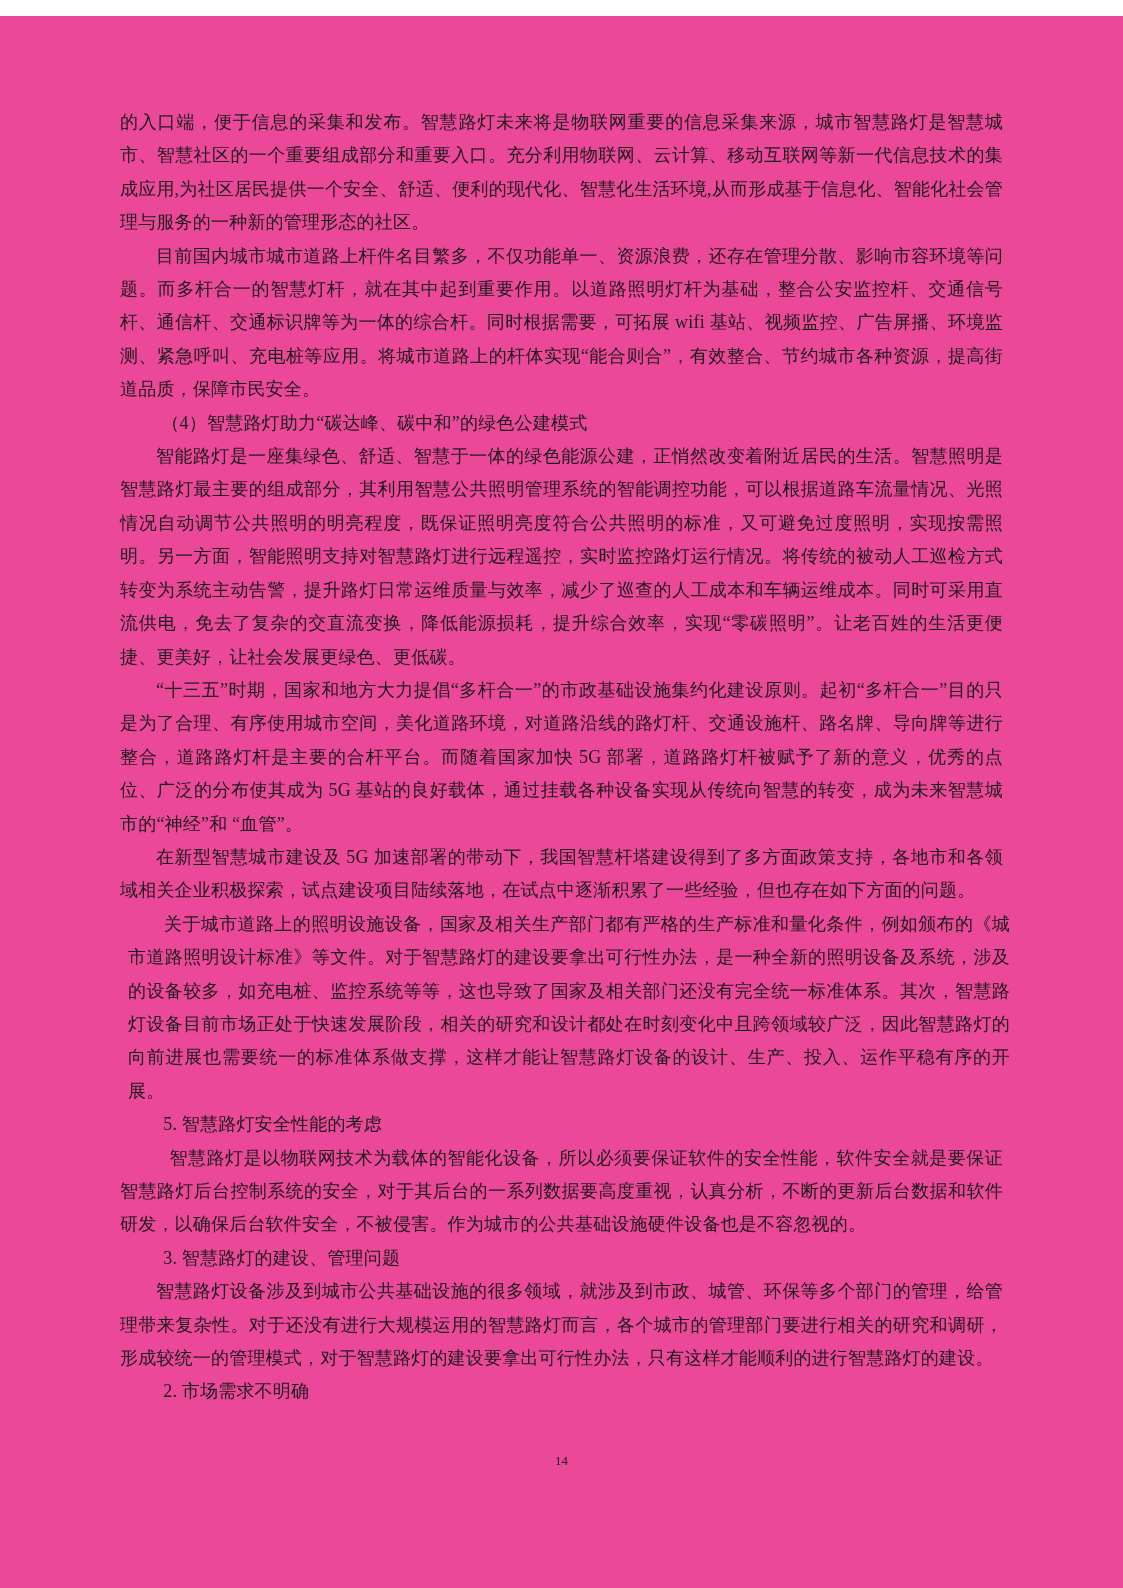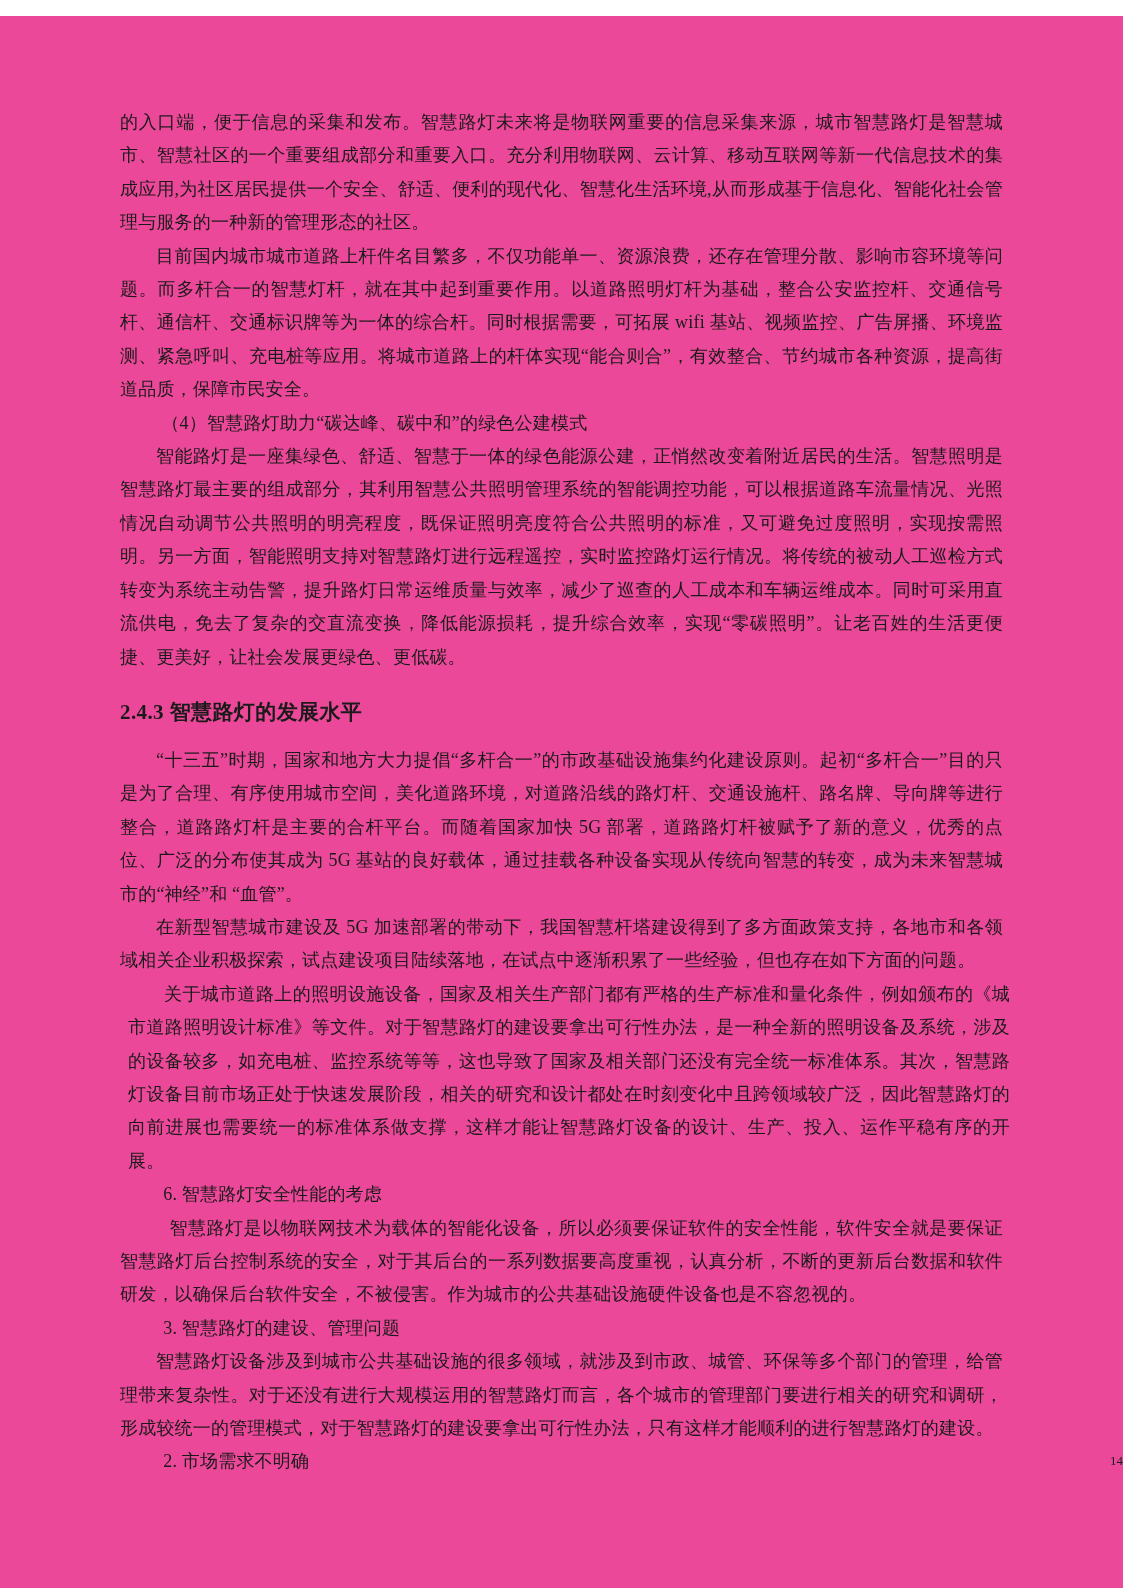--- a/index.html
+++ b/index.html
@@ -49,39 +49,38 @@
     text-align: left;
     margin-top: 21px;
     margin-bottom: 15px;
     letter-spacing: 0.4px;
   }
   .footer {
     position: absolute;
     left: 0;
     top: 1437px;
     width: 100%;
-    text-align: right;
+    text-align: center;
     font-size: 13px;
     line-height: 16px;
     color: #1a1a1a;
   }
 </style>
 </head>
 <body>
 
 <div class="page">
   <div class="content">
       <p class="block block-continuation">的入口端，便于信息的采集和发布。智慧路灯未来将是物联网重要的信息采集来源，城市智慧路灯是智慧城市、智慧社区的一个重要组成部分和重要入口。充分利用物联网、云计算、移动互联网等新一代信息技术的集成应用,为社区居民提供一个安全、舒适、便利的现代化、智慧化生活环境,从而形成基于信息化、智能化社会管理与服务的一种新的管理形态的社区。</p>
       <p class="block block-body">目前国内城市城市道路上杆件名目繁多，不仅功能单一、资源浪费，还存在管理分散、影响市容环境等问题。而多杆合一的智慧灯杆，就在其中起到重要作用。以道路照明灯杆为基础，整合公安监控杆、交通信号杆、通信杆、交通标识牌等为一体的综合杆。同时根据需要，可拓展 wifi 基站、视频监控、广告屏播、环境监测、紧急呼叫、充电桩等应用。将城市道路上的杆体实现“能合则合”，有效整合、节约城市各种资源，提高街道品质，保障市民安全。</p>
       <p class="block block-subitem">（4）智慧路灯助力“碳达峰、碳中和”的绿色公建模式</p>
       <p class="block block-body">智能路灯是一座集绿色、舒适、智慧于一体的绿色能源公建，正悄然改变着附近居民的生活。智慧照明是智慧路灯最主要的组成部分，其利用智慧公共照明管理系统的智能调控功能，可以根据道路车流量情况、光照情况自动调节公共照明的明亮程度，既保证照明亮度符合公共照明的标准，又可避免过度照明，实现按需照明。另一方面，智能照明支持对智慧路灯进行远程遥控，实时监控路灯运行情况。将传统的被动人工巡检方式转变为系统主动告警，提升路灯日常运维质量与效率，减少了巡查的人工成本和车辆运维成本。同时可采用直流供电，免去了复杂的交直流变换，降低能源损耗，提升综合效率，实现“零碳照明”。让老百姓的生活更便捷、更美好，让社会发展更绿色、更低碳。</p>
-      <p class="block block-heading">2.4.3 智慧路灯的发展水平</p>
       <p class="block block-body">“十三五”时期，国家和地方大力提倡“多杆合一”的市政基础设施集约化建设原则。起初“多杆合一”目的只是为了合理、有序使用城市空间，美化道路环境，对道路沿线的路灯杆、交通设施杆、路名牌、导向牌等进行整合，道路路灯杆是主要的合杆平台。而随着国家加快 5G 部署，道路路灯杆被赋予了新的意义，优秀的点位、广泛的分布使其成为 5G 基站的良好载体，通过挂载各种设备实现从传统向智慧的转变，成为未来智慧城市的“神经”和 “血管”。</p>
       <p class="block block-body">在新型智慧城市建设及 5G 加速部署的带动下，我国智慧杆塔建设得到了多方面政策支持，各地市和各领域相关企业积极探索，试点建设项目陆续落地，在试点中逐渐积累了一些经验，但也存在如下方面的问题。</p>
       <p class="block block-body-offset">关于城市道路上的照明设施设备，国家及相关生产部门都有严格的生产标准和量化条件，例如颁布的《城市道路照明设计标准》等文件。对于智慧路灯的建设要拿出可行性办法，是一种全新的照明设备及系统，涉及的设备较多，如充电桩、监控系统等等，这也导致了国家及相关部门还没有完全统一标准体系。其次，智慧路灯设备目前市场正处于快速发展阶段，相关的研究和设计都处在时刻变化中且跨领域较广泛，因此智慧路灯的向前进展也需要统一的标准体系做支撑，这样才能让智慧路灯设备的设计、生产、投入、运作平稳有序的开展。</p>
-      <p class="block block-numitem">6. 智慧路灯安全性能的考虑</p>
+      <p class="block block-numitem">5. 智慧路灯安全性能的考虑</p>
       <p class="block block-body-offset2">智慧路灯是以物联网技术为载体的智能化设备，所以必须要保证软件的安全性能，软件安全就是要保证智慧路灯后台控制系统的安全，对于其后台的一系列数据要高度重视，认真分析，不断的更新后台数据和软件研发，以确保后台软件安全，不被侵害。作为城市的公共基础设施硬件设备也是不容忽视的。</p>
       <p class="block block-numitem">3. 智慧路灯的建设、管理问题</p>
       <p class="block block-body">智慧路灯设备涉及到城市公共基础设施的很多领域，就涉及到市政、城管、环保等多个部门的管理，给管理带来复杂性。对于还没有进行大规模运用的智慧路灯而言，各个城市的管理部门要进行相关的研究和调研，形成较统一的管理模式，对于智慧路灯的建设要拿出可行性办法，只有这样才能顺利的进行智慧路灯的建设。</p>
       <p class="block block-numitem">2. 市场需求不明确</p>
     </div>
   <div class="footer">14</div>
 </div>
 
 </body></html>

